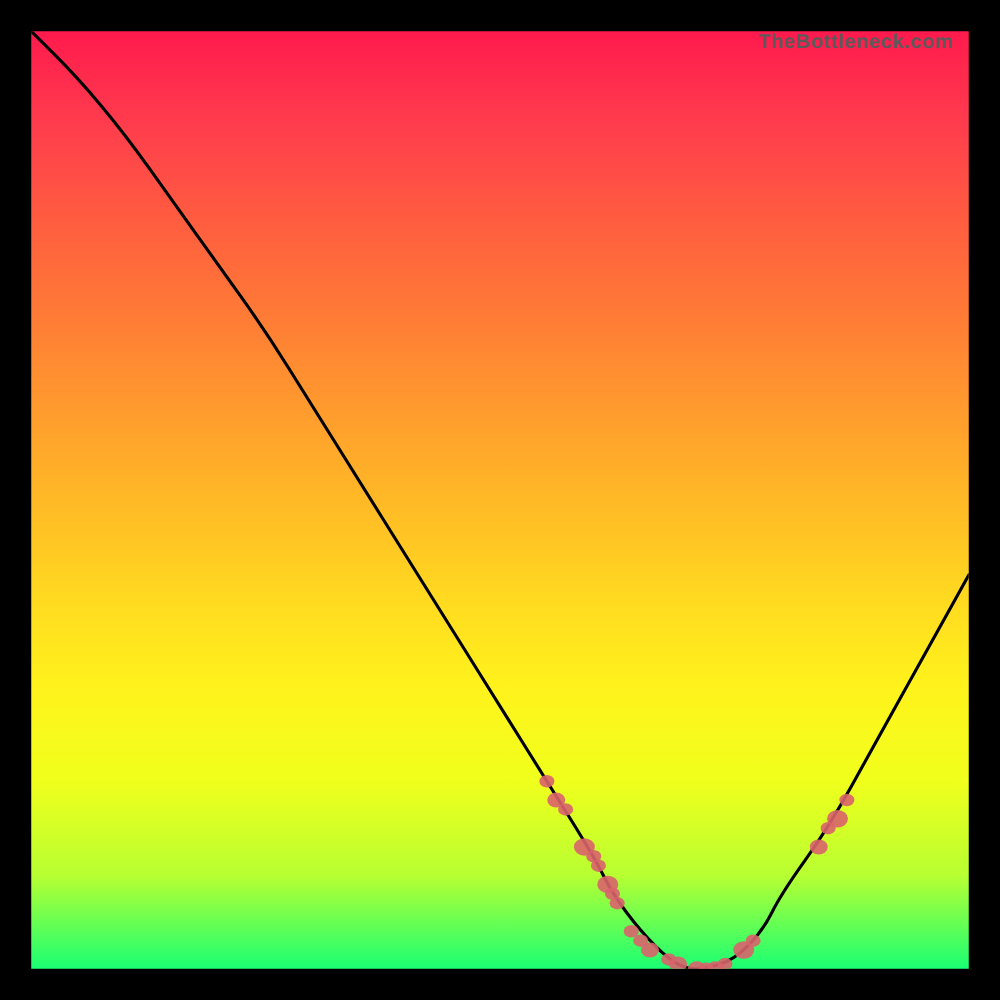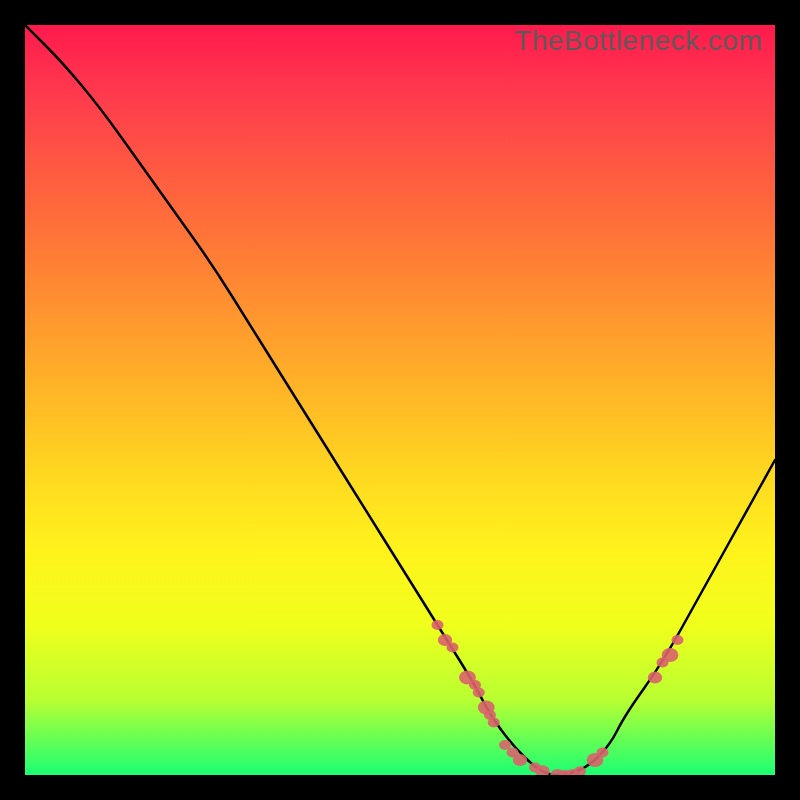--- a/index.html
+++ b/index.html
@@ -27,22 +27,22 @@
       #fff31c 70%,
       #f0ff1c 80%,
       #b8ff32 90%,
       #1aff73 100%);
   }
   .watermark {
     position: absolute;
     top: 0px;
     right: 12px;
     font-family: Arial, sans-serif;
-    font-size: 28px;
-    font-weight: normal;
+    font-size: 16px;
+    font-weight: bold;
     color: #5a5a5a;
     letter-spacing: 0.5px;
     z-index: 10;
   }
   svg.curve {
     position: absolute;
     left: 0;
     top: 0;
     width: 750px;
     height: 750px;

